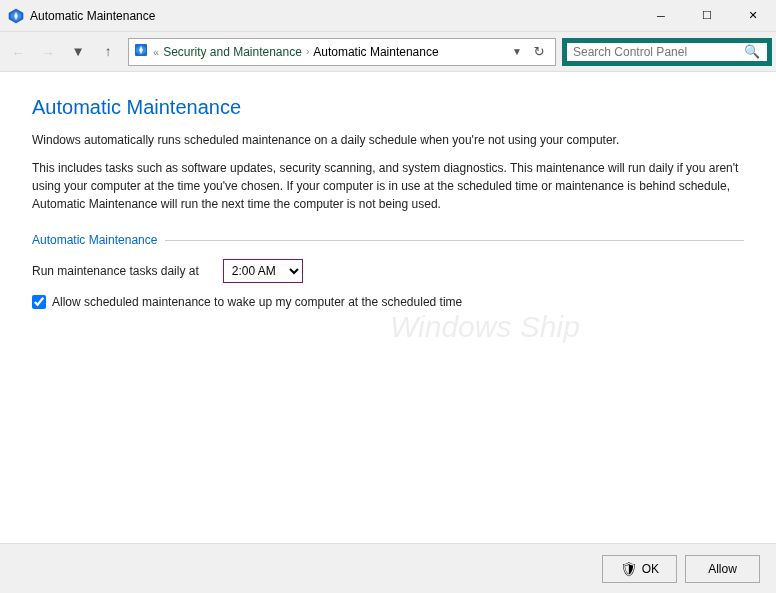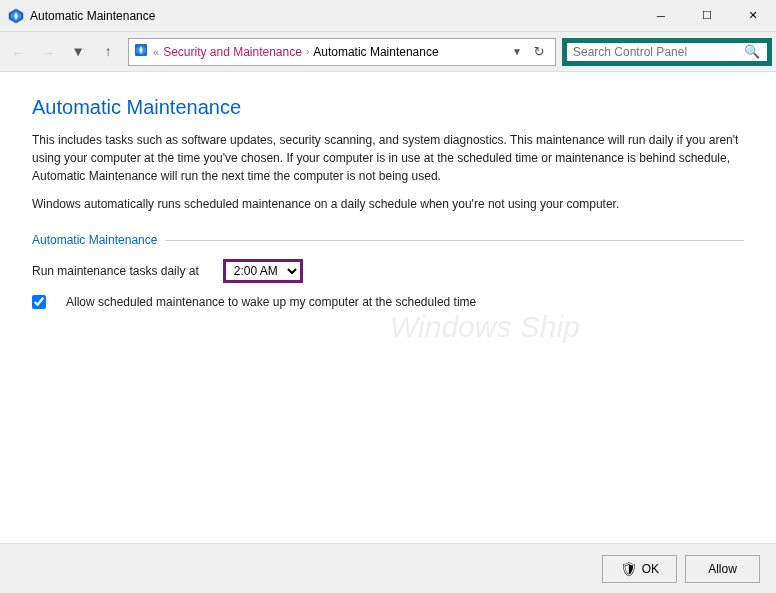--- a/index.html
+++ b/index.html
@@ -95,21 +95,21 @@
     }
     .address-sep {
       color: #888;
       font-size: 11px;
     }
     .address-crumb {
       color: #000;
       font-size: 12px;
     }
     .address-crumb.link {
-      color: #be185d;
+      color: #14532d;
       cursor: pointer;
     }
     .address-arrow {
       color: #888;
       font-size: 10px;
     }
     .address-dropdown {
       margin-left: auto;
       display: flex;
       align-items: center;
@@ -203,32 +203,32 @@
       align-items: center;
       margin-bottom: 12px;
       gap: 24px;
     }
     .setting-label {
       font-size: 12px;
       color: #222;
     }
     .time-select {
       height: 24px;
-      border: 3px solid #701a75;
+      border: 1px solid #701a75;
       background: white;
       font-size: 12px;
       padding: 0 4px;
       min-width: 80px;
       cursor: pointer;
     }
 
     .checkbox-row {
       display: flex;
       align-items: center;
-      gap: 20px;
+      gap: 6px;
       margin-bottom: 24px;
     }
     .checkbox-input {
       width: 14px;
       height: 14px;
       cursor: pointer;
     }
     .checkbox-label {
       font-size: 12px;
       color: #222;
@@ -325,22 +325,22 @@
   </div>
 
   <div class="search-bar">
     <input class="search-input" type="text" placeholder="Search Control Panel" style="">
     <button class="search-icon-btn">🔍</button>
   </div>
 </div>
 
 <div class="main-content">
   <div class="page-title">Automatic Maintenance</div>
+  <p class="description">Windows automatically runs scheduled maintenance on a daily schedule when you're not using your computer.</p>
   <p class="description">This includes tasks such as software updates, security scanning, and system diagnostics. This maintenance will run daily if you aren't using your computer at the time you've chosen. If your computer is in use at the scheduled time or maintenance is behind schedule, Automatic Maintenance will run the next time the computer is not being used.</p>
-  <p class="description">Windows automatically runs scheduled maintenance on a daily schedule when you're not using your computer.</p>
 
   <div class="section-header">
     <span class="section-title">Automatic Maintenance</span>
     <div class="section-line"></div>
   </div>
 
   <div class="setting-row">
     <span class="setting-label">Run maintenance tasks daily at</span>
     <select class="time-select">
       <option>2:00 AM</option>

